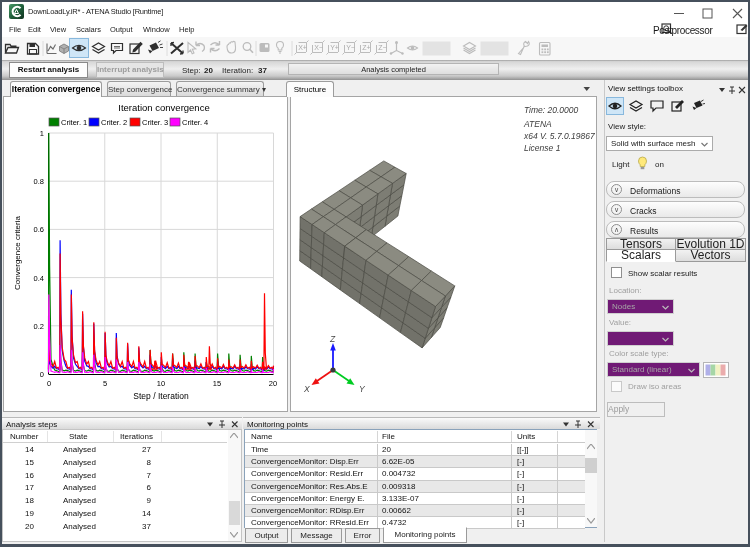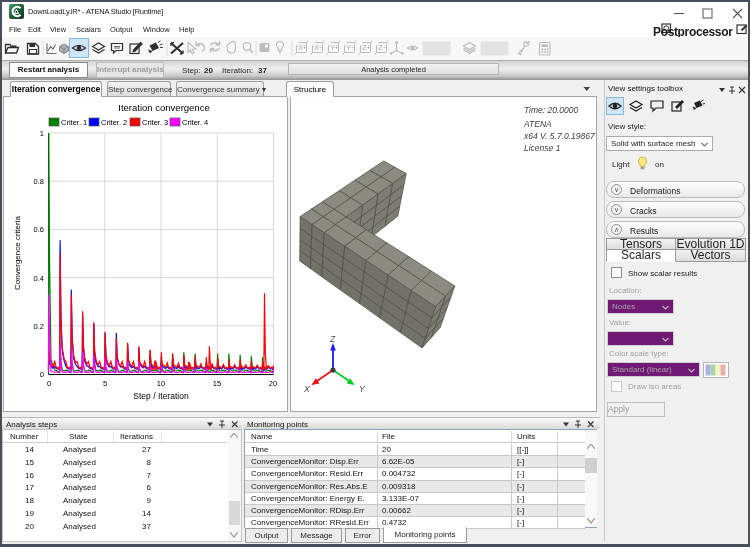--- a/index.html
+++ b/index.html
@@ -5,21 +5,21 @@
 body{font-family:"Liberation Sans",sans-serif;background:#f0f0f0}
 #win{position:relative;width:750px;height:547px;background:#f0f0f0;overflow:hidden}
 .bord{position:absolute;background:#46505c;z-index:60}
 .abs{position:absolute}
 span{white-space:nowrap}
 div{white-space:nowrap}
 #title{left:2px;top:2px;width:746px;height:19px;background:#fff}
 #title .txt{position:absolute;left:26px;top:5px;font-size:7.5px;color:#1a1a1a;letter-spacing:-0.2px}
 #menu{left:2px;top:21px;width:746px;height:16px;background:#fff;font-size:7.5px;color:#222}
 #menu span{position:absolute;top:4px}
-#post{position:absolute;left:651px;top:4px;font-weight:bold;font-size:12px;color:#1a1a1a;letter-spacing:-0.35px}
+#post{position:absolute;left:651px;top:4px;font-weight:normal;font-size:10px;color:#1a1a1a;letter-spacing:-0.35px}
 #tools{left:2px;top:37px;width:746px;height:23px;background:#f7f7f7}
 #ctrl{left:2px;top:60px;width:746px;height:20px;background:linear-gradient(#9d9d9d 0,#d6d6d6 8%,#efefef 45%,#c9c9c9 80%,#9b9b9b 97%,#8a8a8a 100%)}
 .btn1{position:absolute;left:7px;top:2px;width:79px;height:16px;background:#fdfdfd;border:1px solid #8a8a8a;font-size:8px;font-weight:bold;color:#111;text-align:center;line-height:14px}
 .btn2{position:absolute;left:94px;top:2px;width:68px;height:16px;background:#e5e5e5;border:1px solid #bdbdbd;font-size:8px;font-weight:bold;color:#9d9d9d;text-align:center;line-height:14px}
 #ctrl .lbl{position:absolute;top:6px;font-size:8px;color:#222}
 #prog{position:absolute;left:286px;top:3px;width:211px;height:12px;background:linear-gradient(#f2f2f2,#dedede);border:1px solid #b4b4b4;font-size:7.5px;color:#222;text-align:center;line-height:11px}
 .tab{position:absolute;top:81px;height:15px;font-size:8px;color:#333;text-align:center;border:1px solid #9c9c9c;border-bottom:none;background:linear-gradient(#f4f4f4,#dadada);line-height:15px;border-radius:3px 3px 0 0}
 .tab.on{background:#fcfcfc;font-weight:bold;color:#000;height:16px;z-index:3;font-size:8.5px}
 .pane{position:absolute;background:#fff;border:1px solid #a5a5a5}
 #rp{position:absolute;left:604px;top:80px;width:142px;height:462px;background:#f0f0f0;font-size:8px;color:#222;border-left:1px solid #c9c9c9}

